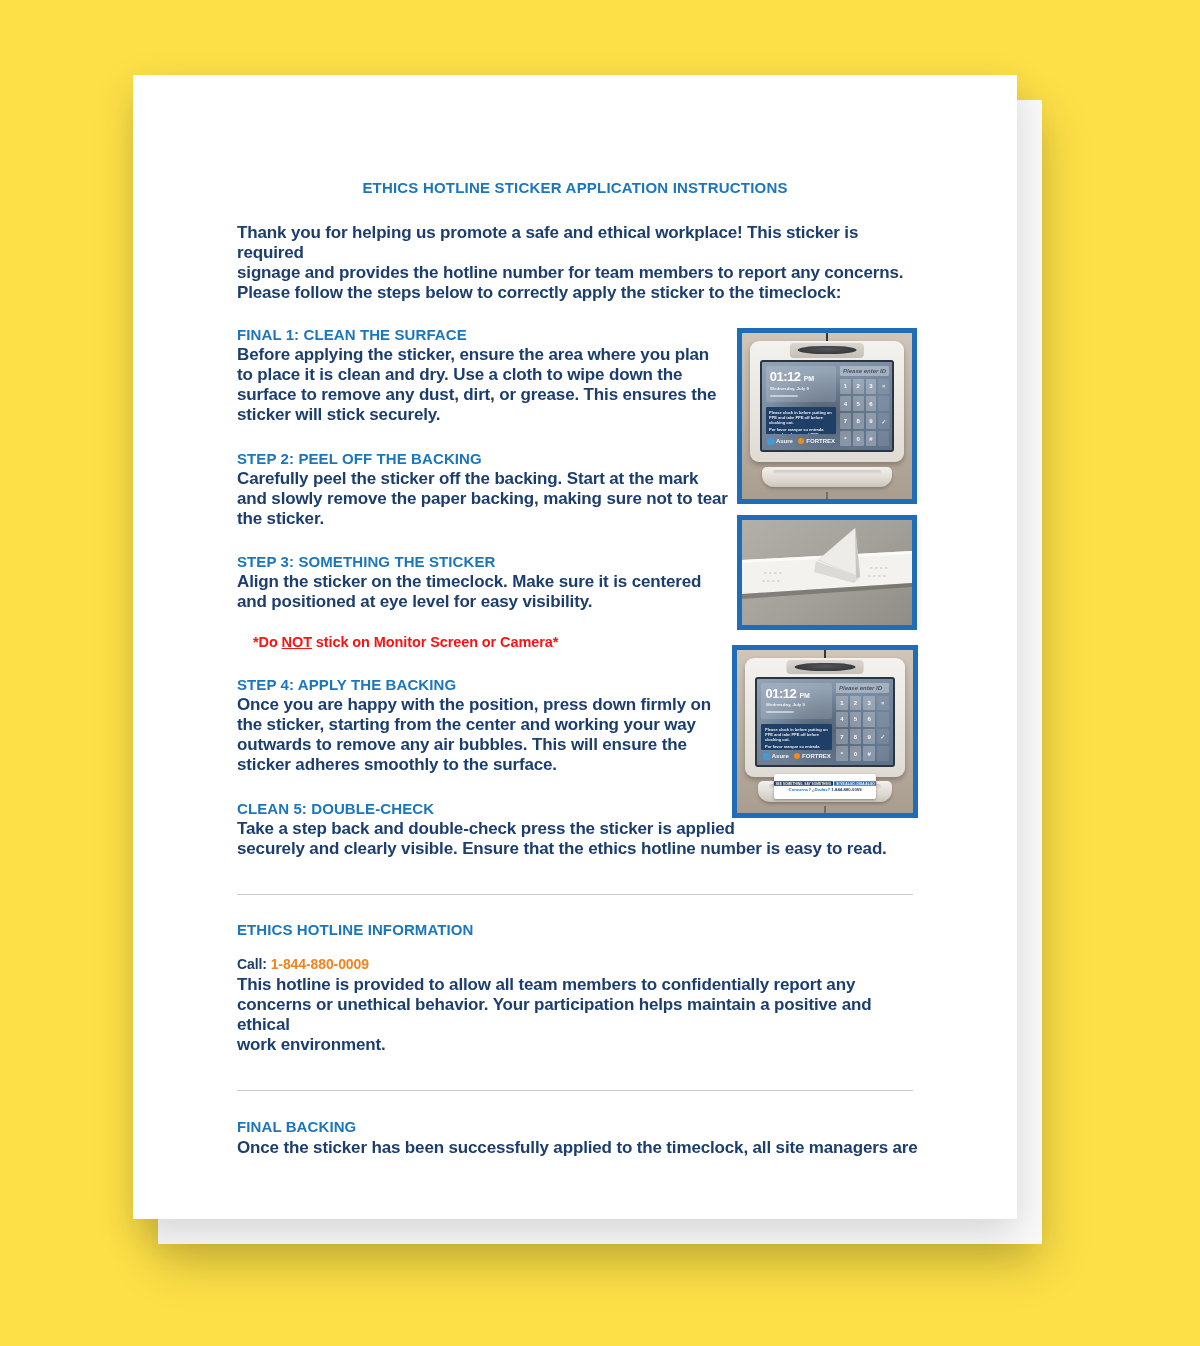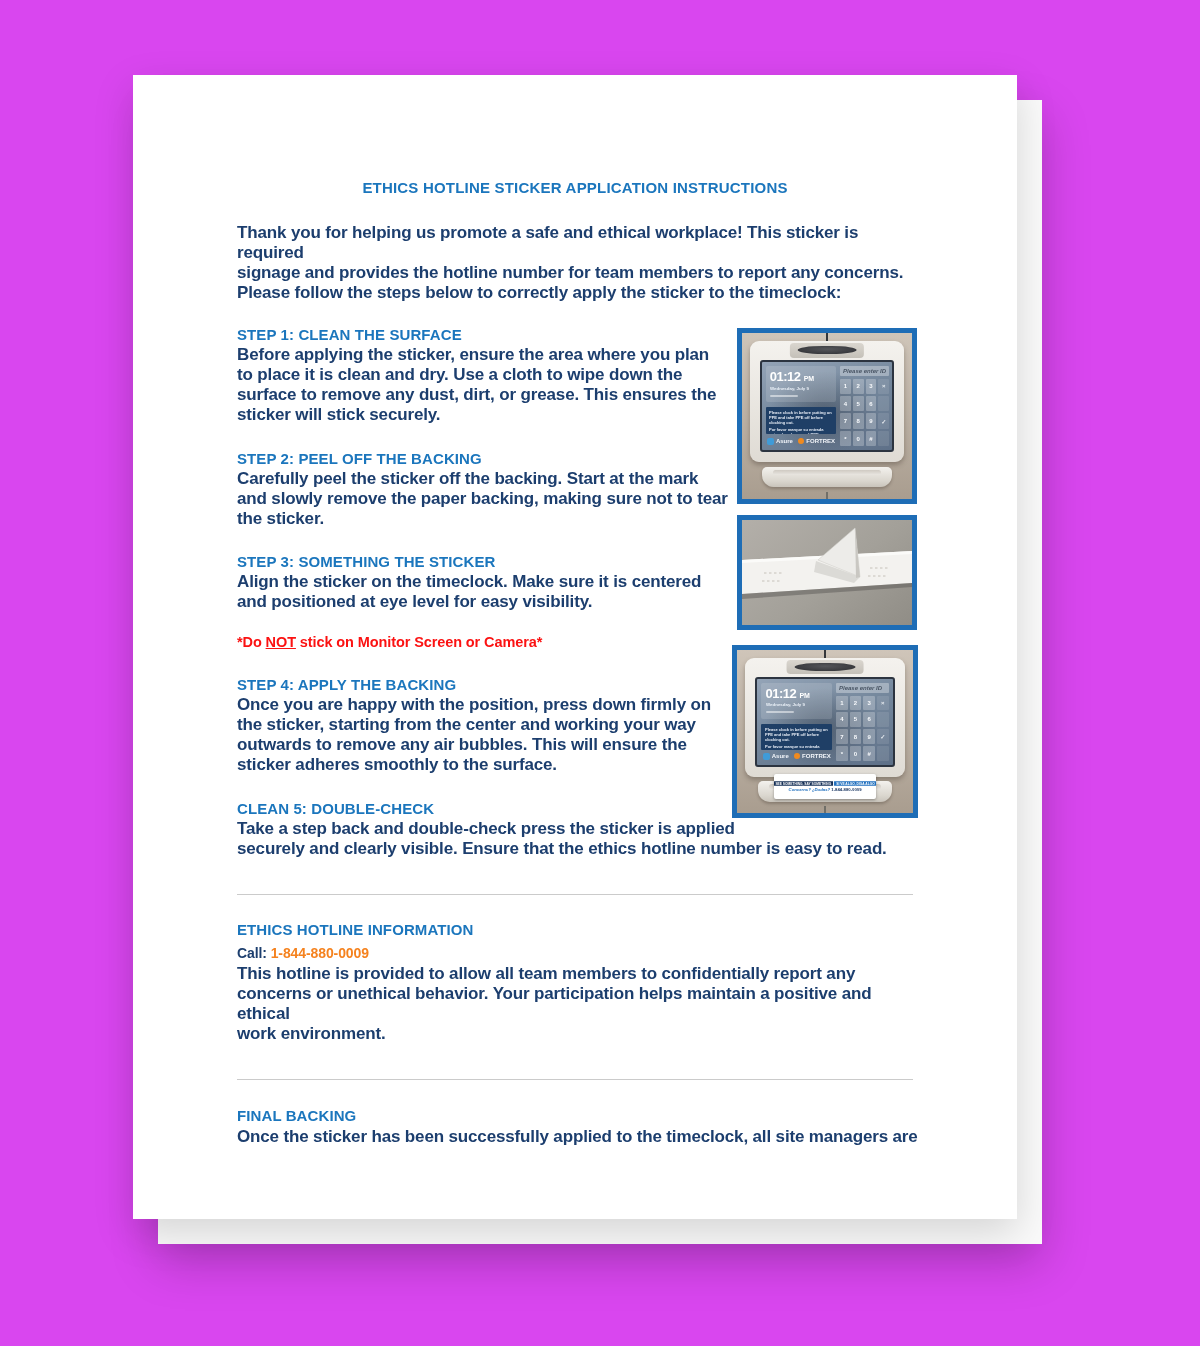--- a/index.html
+++ b/index.html
@@ -1,21 +1,21 @@
 <!DOCTYPE html>
 <html><head>
 <meta charset="utf-8">
 <style>
   * { box-sizing: border-box; }
   html,body { margin:0; padding:0; }
   body {
     width:1200px; height:1346px; background:#ffffff;
     font-family:"Liberation Sans", sans-serif;
   }
-  .canvas { position:relative; width:1200px; height:1346px; overflow:hidden; background:#d946ef; }
+  .canvas { position:relative; width:1200px; height:1346px; overflow:hidden; background:#fde047; }
 
   
   .page-back {
     position:absolute; left:158px; top:100px; width:884px; height:1144px;
     background:#fafafa; box-shadow:0 18px 45px rgba(0,0,0,.22);
   }
   .page {
     position:absolute; left:133px; top:75px; width:884px; height:1144px;
     background:#ffffff; box-shadow:0 14px 38px rgba(0,0,0,.15);
   }
@@ -35,25 +35,26 @@
   }
   .intro { margin-top:25px; }
   .s1h { margin-top:22px; }
   .s2h { margin-top:24px; }
   .s3h { margin-top:23px; }
   .s4h { margin-top:23px; }
   .s5h { margin-top:24px; }
   .warning {
     margin-top:20px; color:#FB1212; font-weight:bold; font-size:14.5px; line-height:20px;
     letter-spacing:-.1px;
+    margin-left:16px;
   }
   .warning .uln { text-decoration:underline; }
   .rule { margin:35px 0 0 0; width:676px; height:1px; background:#cbcbcb; border:none; }
   .hot-h { margin-top:25px; }
-  .call-line { margin-top:3px; font-size:14px; line-height:20px; font-weight:bold; letter-spacing:-.1px; }
+  .call-line { margin-top:14px; font-size:14px; line-height:20px; font-weight:bold; letter-spacing:-.1px; }
   .call-label { color:#1C3E6E; }
   .call-phone { color:#F5821E; }
   .tight { margin-top:1px; }
   .final-h { margin-top:26px; }
 
   
   .photo {
     position:absolute; border:5px solid #1E6DB6; overflow:hidden;
   }
   .photo1 { left:604px; top:253px; width:180px; height:176px; }
@@ -141,21 +142,21 @@
 
   <div class="page">
 
     <div class="content">
       <div class="title">ETHICS HOTLINE STICKER APPLICATION INSTRUCTIONS</div>
 
       <div class="body-txt intro">Thank you for helping us promote a safe and ethical workplace! This sticker is required
 signage and provides the hotline number for team members to report any concerns.
 Please follow the steps below to correctly apply the sticker to the timeclock:</div>
 
-      <div class="step-h s1h">STEP 1: CLEAN THE SURFACE</div>
+      <div class="step-h s1h">FINAL 1: CLEAN THE SURFACE</div>
       <div class="body-txt">Before applying the sticker, ensure the area where you plan
 to place it is clean and dry. Use a cloth to wipe down the
 surface to remove any dust, dirt, or grease. This ensures the
 sticker will stick securely.</div>
 
       <div class="step-h s2h">STEP 2: PEEL OFF THE BACKING</div>
       <div class="body-txt">Carefully peel the sticker off the backing. Start at the mark
 and slowly remove the paper backing, making sure not to tear
 the sticker.</div>
 

